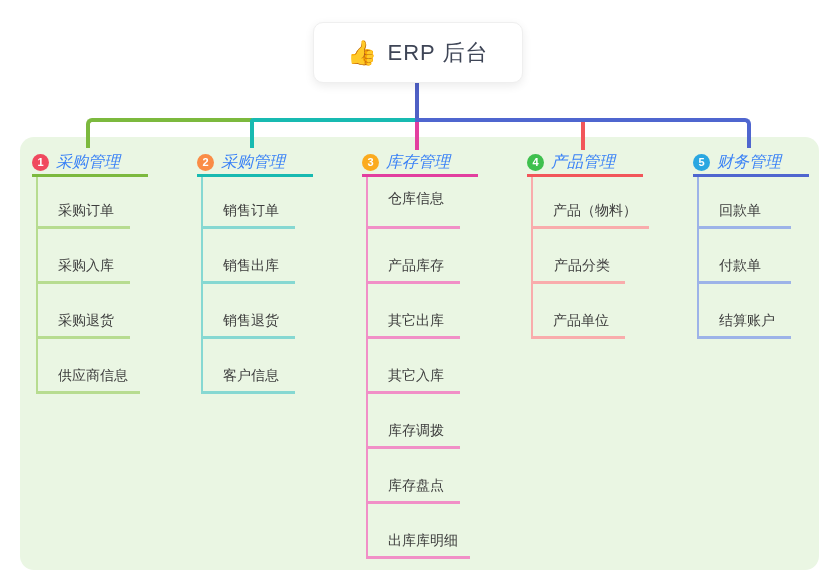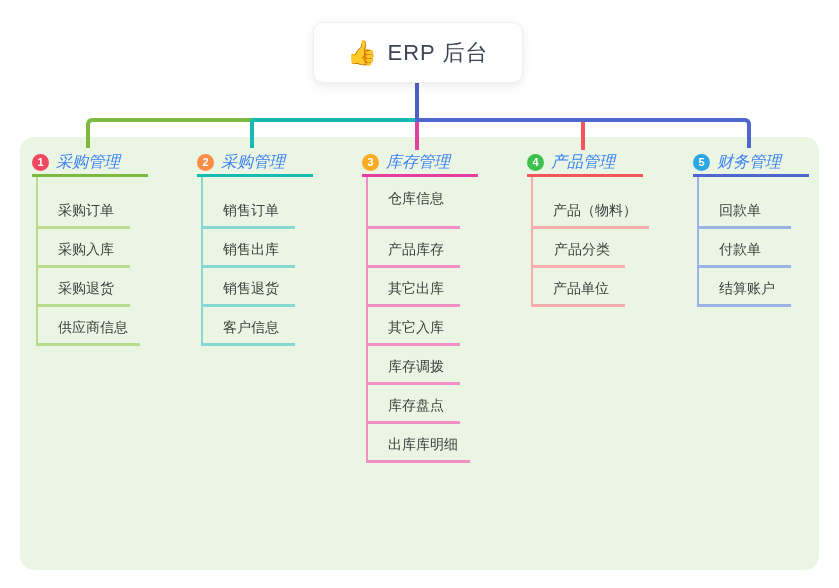--- a/index.html
+++ b/index.html
@@ -97,21 +97,21 @@
     font-style: italic;
   }
   .sublist {
     margin-left: 4px;
     border-left: 2px solid;
     display: flex;
     flex-direction: column;
     align-items: flex-start;
   }
   .subitem {
-    height: 39px;
+    height: 55px;
     min-width: 92px;
     width: max-content;
     border-bottom: 3px solid;
     display: flex;
     align-items: flex-end;
     padding: 0 12px 6px 20px;
   }
   .subitem:first-child { height: 52px; }
   .subitem .subtopic-label {
     font-size: 14px;

